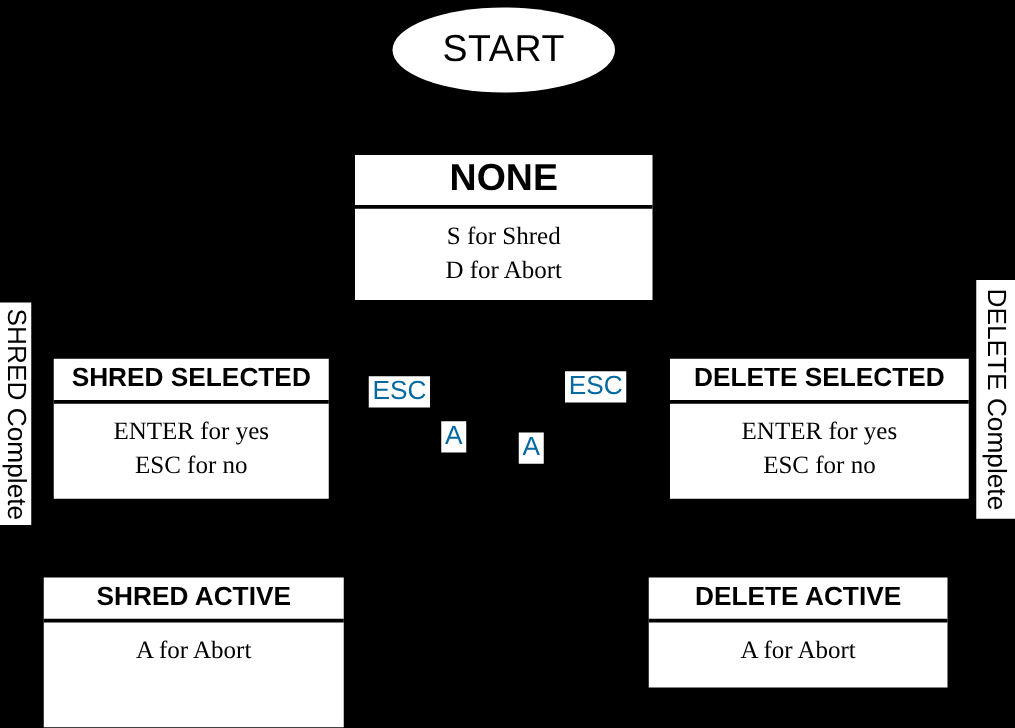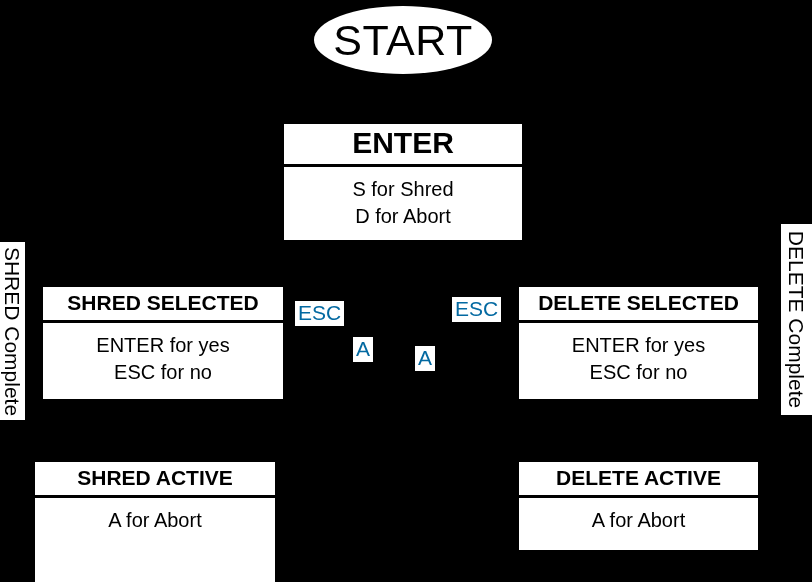--- a/index.html
+++ b/index.html
@@ -24,21 +24,21 @@
     width: 178px;
     height: 68px;
     background: #ffffff;
     border-radius: 50% / 50%;
     display: flex;
     align-items: center;
     justify-content: center;
   }
   .start-node .label {
     color: #000000;
-    font-size: 43px;
+    font-size: 30px;
     font-weight: 400;
     letter-spacing: 0.5px;
     line-height: 1;
   }
 
   
   .state-box {
     position: absolute;
     background: #ffffff;
     box-sizing: border-box;
@@ -56,29 +56,30 @@
     white-space: nowrap;
   }
   .state-body {
     color: #000000;
     font-size: 20px;
     font-weight: 400;
     text-align: center;
     line-height: 1.38;
     padding: 9px 6px 6px 6px;
     flex: 1;
+    font-family: Liberation Serif, serif;
   }
   .state-body .line { display: block; white-space: nowrap; }
 
   
   #box-none        { left: 284px; top: 124px; width: 238px; height: 116px; }
   #box-none .state-title { font-size: 30px; padding: 2px 6px 4px 6px; }
 
-  #box-shred-selected  { left: 43px;  top: 287px; width: 240px; height: 112px; }
-  #box-delete-selected { left: 519px; top: 287px; width: 239px; height: 112px; }
+  #box-shred-selected  { left: 43px;  top: 287px; width: 220px; height: 112px; }
+  #box-delete-selected { left: 536px; top: 287px; width: 239px; height: 112px; }
 
   #box-shred-active    { left: 35px;  top: 462px; width: 240px; height: 156px; }
   #box-delete-active   { left: 519px; top: 462px; width: 239px; height: 88px; }
 
   
   .vlabel {
     position: absolute;
     background: #ffffff;
     color: #000000;
     font-size: 21px;
@@ -134,21 +135,21 @@
       <path d="M12,462 L12,420"></path>
       <path d="M796,462 L796,415"></path>
     </g>
   </svg>
 
   <div class="start-node">
     <span class="label">START</span>
   </div>
 
   <div class="state-box" id="box-none">
-    <div class="state-title">ENTER</div>
+    <div class="state-title">NONE</div>
     <div class="state-body">
       <span class="line">S for Shred</span>
       <span class="line">D for Abort</span>
     </div>
   </div>
 
   <div class="state-box" id="box-shred-selected">
     <div class="state-title">SHRED SELECTED</div>
     <div class="state-body">
       <span class="line">ENTER for yes</span>

